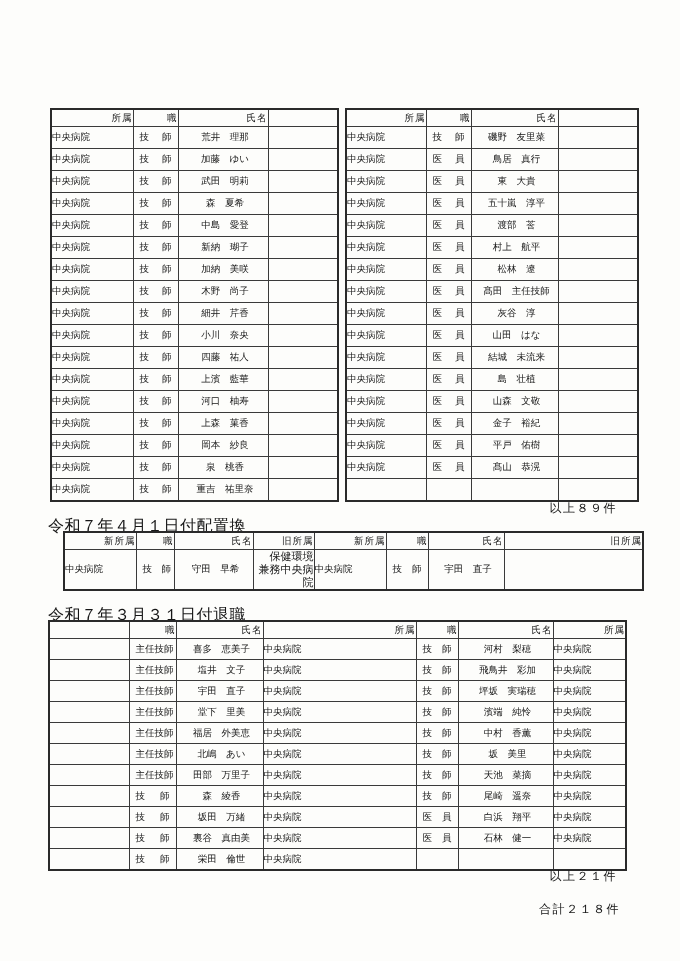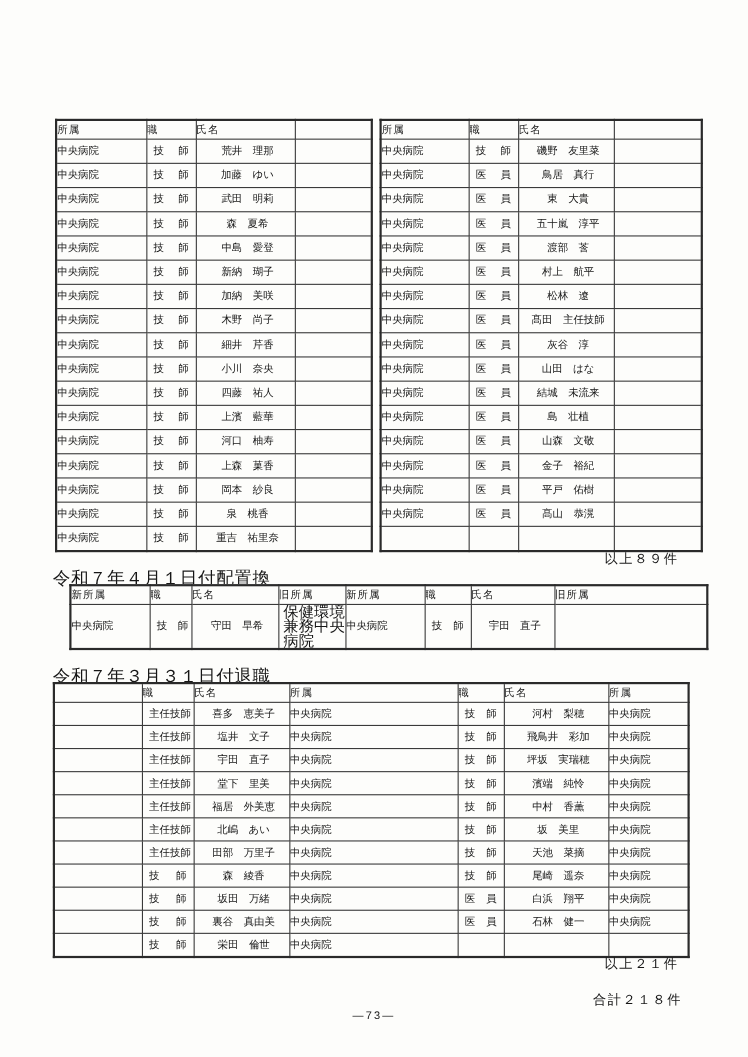--- a/index.html
+++ b/index.html
@@ -14,27 +14,27 @@
     background:#fdfdfb;overflow:hidden;
   }
   table{border-collapse:collapse;table-layout:fixed;background:#fdfdfb;}
   table.doc{border:2px solid #2a2a2a;}
   td,th{
     border:1px solid #3a3a3a;
     font-size:9.5px;font-weight:normal;
     padding:0;vertical-align:middle;
     white-space:nowrap;overflow:hidden;
   }
-  thead th{height:16px;text-align:left;letter-spacing:1px;}
+  thead th{height:16px;text-align:right;letter-spacing:1px;}
   .top-tbl td{height:21px;}
   .bot-tbl td{height:20px;}
   .aff{text-align:left;}
   .name{padding-left:4px;text-align:center;}
   .jt{text-align:justify;text-align-last:justify;padding:0 6px;}
-  .old{padding-left:4px;line-height:13px;font-size:14px;white-space:normal;}
+  .old{padding-left:4px;line-height:13px;font-size:11px;white-space:normal;text-align:right;}
   .flex-row{display:flex;}
   .abs{position:absolute;}
   .sec-title{font-size:16px;letter-spacing:0.5px;}
   .total{font-size:12px;letter-spacing:1.5px;}
   .pageno{font-size:10px;letter-spacing:2px;text-align:center;left:0;right:0;}
   .mid-tbl td.data{height:36px;}
 </style>
 </head>
 <body>
 
@@ -450,15 +450,14 @@
           <td class="aff">中央病院</td>
           <td class="jt"></td>
           <td class="name"></td>
           <td class="aff"></td>
         </tr>
       </tbody>
   </table>
 
   <div class="abs total" style="top:868px;right:63px;">以上２１件</div>
   <div class="abs total" style="top:901px;right:60px;">合計２１８件</div>
-  <div class="abs pageno" style="top:918px;">―73―</div>
 
 </div>
 
 </body></html>

